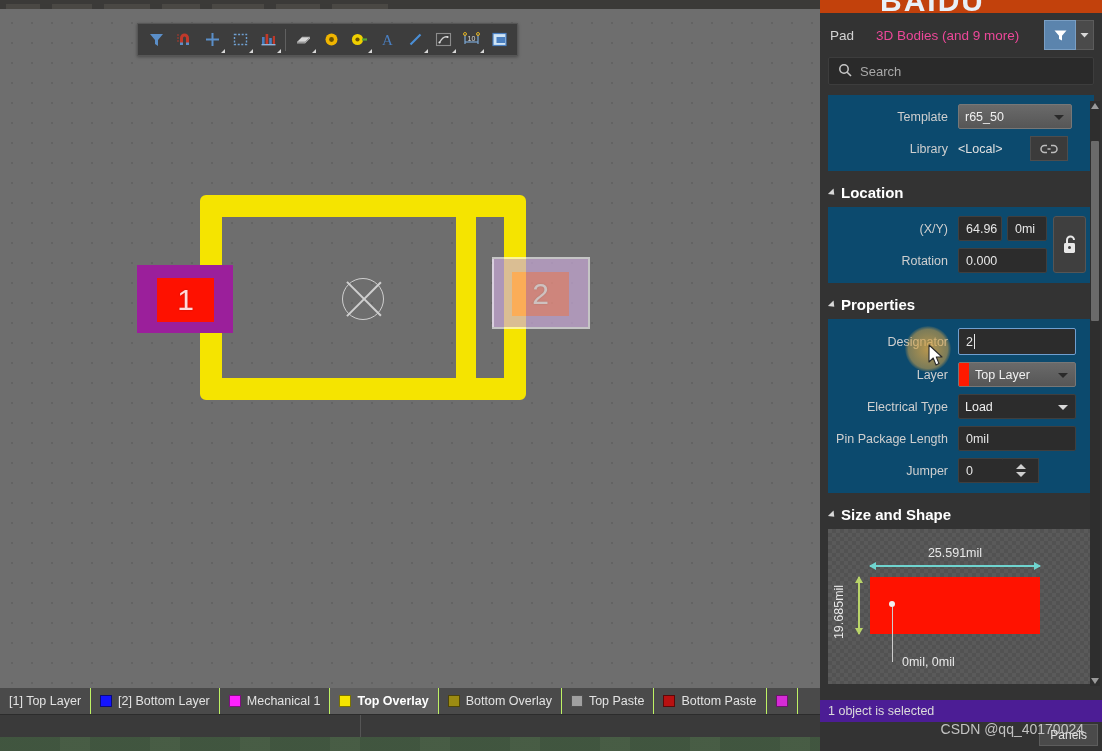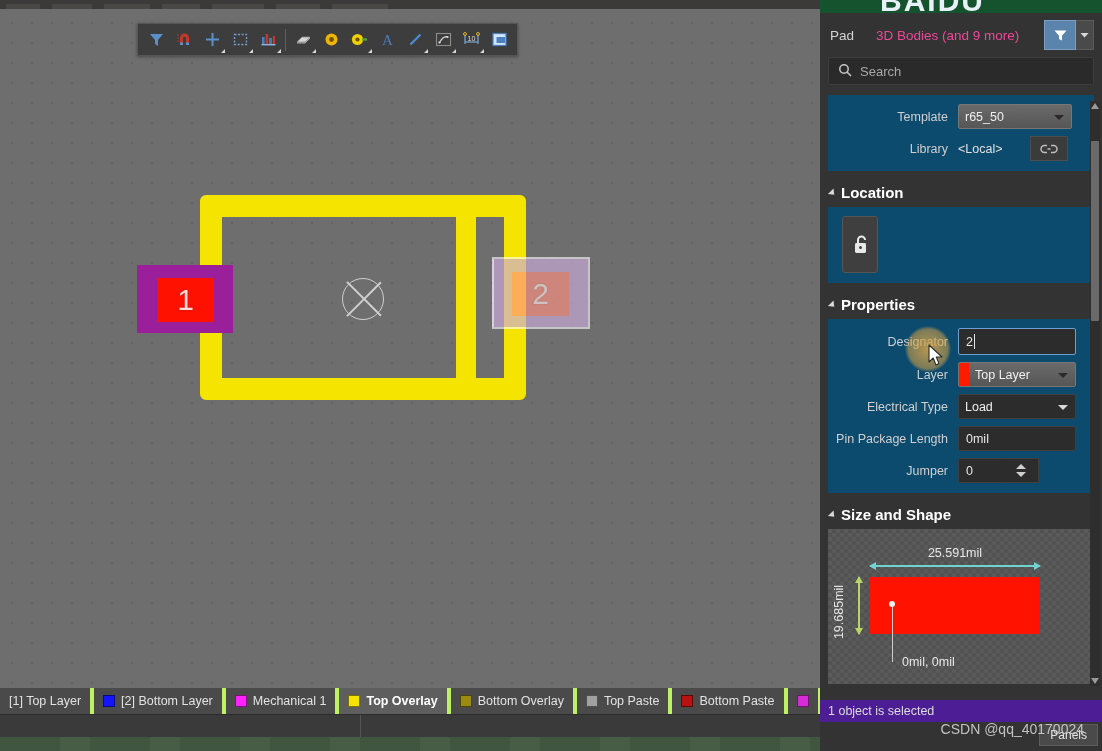--- a/index.html
+++ b/index.html
@@ -18,21 +18,21 @@
     background: #3b3a38;
     overflow: hidden;
   }
   .menu-sliver .mi {
     position: absolute; bottom: 0; height: 5px; background: #4a4844;
   }
 
   
   .banner {
     position: absolute; left: 820px; top: 0; width: 282px; height: 22px;
-    background: #14532d;
+    background: #c2410c;
     overflow: hidden;
   }
   .banner-text {
     position: absolute; left: 60px; top: -16px;
     font-size: 30px; font-weight: bold; color: #e8f0f8;
     letter-spacing: 2px; white-space: nowrap;
   }
 
   
   .canvas {
@@ -132,21 +132,21 @@
     position: absolute; left: 0; top: 688px; width: 820px; height: 26px;
     background: #4a4a4a;
     display: flex; align-items: stretch;
     overflow: hidden;
     font-size: 12.5px;
   }
   .ltab {
     display: flex; align-items: center; gap: 6px;
     padding: 0 9px;
     color: #e2e2e2;
-    border-right: 4px solid #bef264;
+    border-right: 1px solid #bef264;
     cursor: pointer; white-space: nowrap; text-align: center;
   }
   .ltab.active { background: #5e5e5e; font-weight: bold; color: #ffffff; }
   .ltab .sw { width: 12px; height: 12px; border: 1px solid rgba(0,0,0,.5); flex: none; }
 
   
   .botstrip {
     position: absolute; left: 0; top: 714px; width: 820px; height: 23px;
     background: #3a3a3a;
     border-top: 1px solid #2c2c2c;
@@ -572,20 +572,37 @@
         </div>
       </div>
     </div>
 
     <div class="sect">
       <span class="tri"></span>
       <span>Location</span>
     </div>
     <div class="card">
       <div style="display:flex;align-items:flex-start">
+        <div style="flex:1">
+          <div class="row">
+            <span class="lbl">(X/Y)</span>
+            <div class="fld" style="width:44px">
+              <span>64.96</span>
+            </div>
+            <div class="fld" style="width:40px;margin-left:5px">
+              <span>0mi</span>
+            </div>
+          </div>
+          <div class="row">
+            <span class="lbl">Rotation</span>
+            <div class="fld" style="width:89px">
+              <span>0.000</span>
+            </div>
+          </div>
+        </div>
         <div class="lockbtn">
           <svg width="17" height="21" viewBox="0 0 17 21">
             <rect x="3" y="9" width="11" height="10" rx="1.4" fill="#e8e8e8"></rect>
             <path d="M6 9 V6 a3.5 3.5 0 0 1 7 0" fill="none" stroke="#e8e8e8" stroke-width="2"></path>
             <circle cx="8.5" cy="13.5" r="1.5" fill="#3f3f3f"></circle>
           </svg>
         </div>
       </div>
     </div>
 

